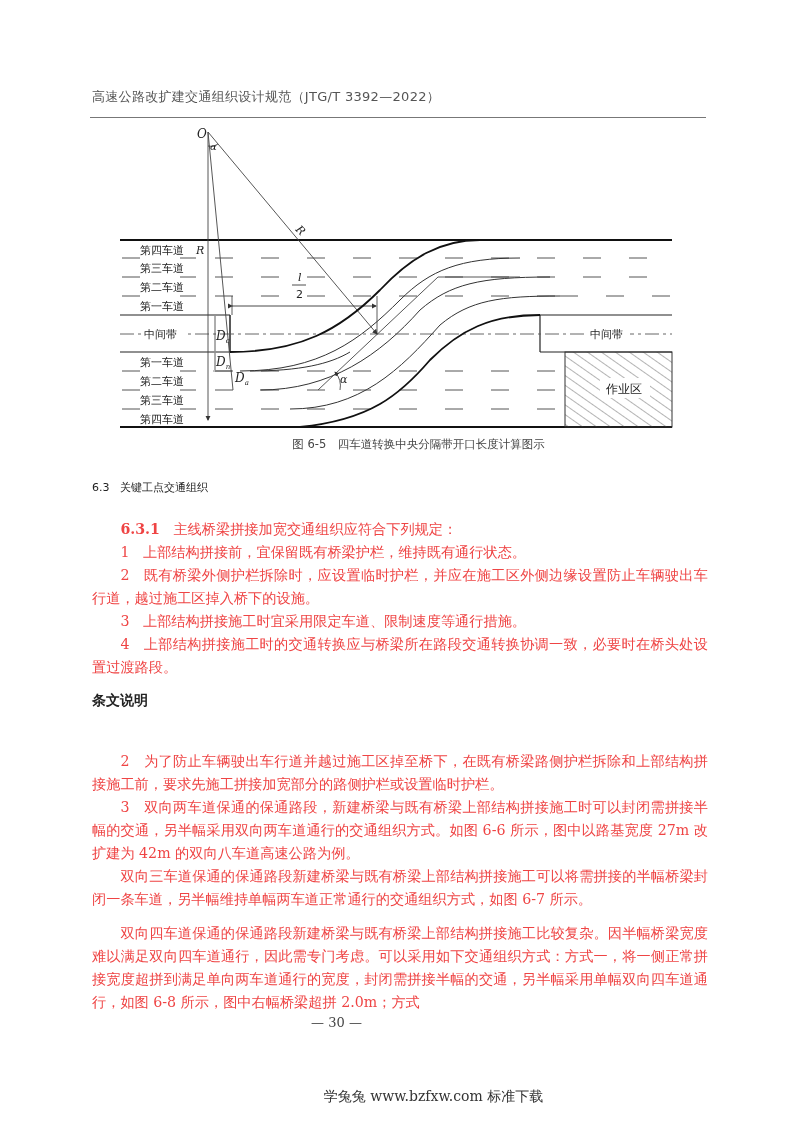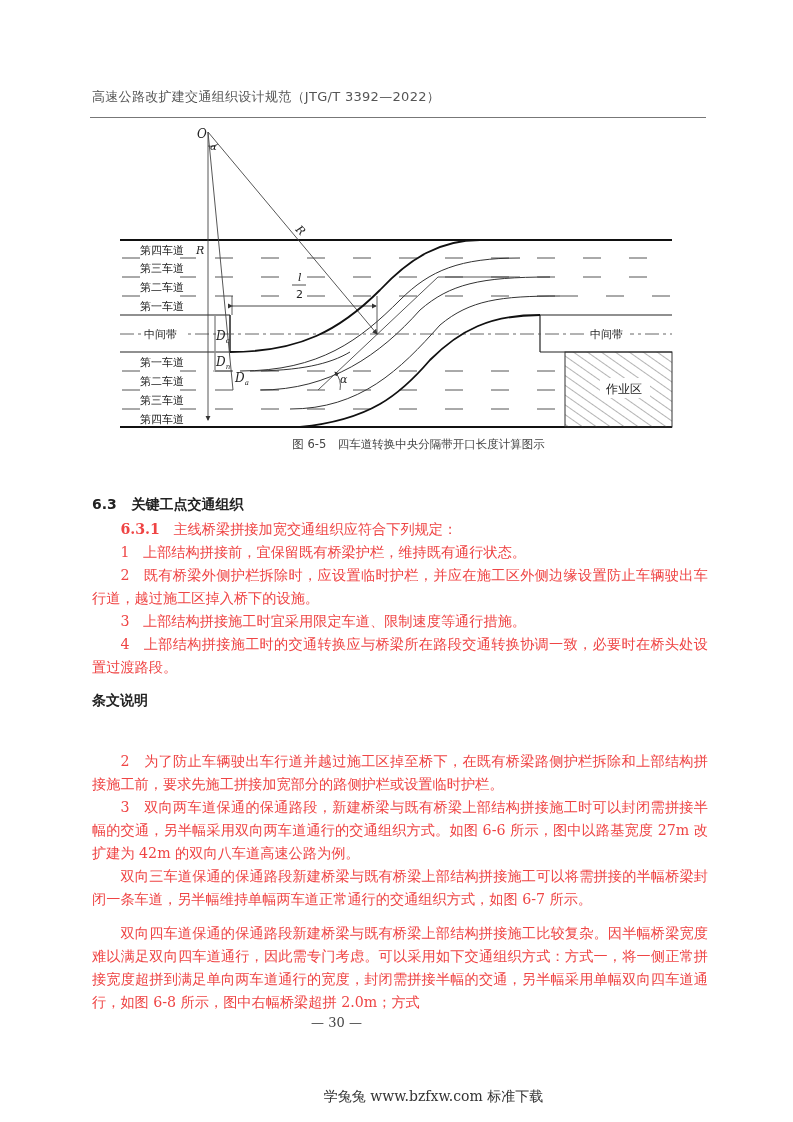--- a/index.html
+++ b/index.html
@@ -3,21 +3,21 @@
 <meta charset="utf-8">
 <style>
   html, body { margin:0; padding:0; background:#ffffff; }
   body { width:793px; height:1122px; position:relative; overflow:hidden;
          font-family:"DejaVu Serif", serif; color:#222; }
   .abs { position:absolute; white-space:nowrap; }
   .header-text { left:92px; top:88px; font-size:13px; color:#555; letter-spacing:0.3px; font-family:"DejaVu Sans", sans-serif; }
   .header-rule { left:90px; top:117px; width:616px; height:1px; background:#777; }
   #diagram { position:absolute; left:0; top:120px; }
   .caption { left:0; width:793px; top:437px; text-align:center; font-size:11.5px; color:#444; font-family:"DejaVu Sans", sans-serif;padding-left:22px; }
-  .sec-title { left:92px; top:480px; font-size:14px; font-weight:bold; color:#222; font-family:"DejaVu Sans", sans-serif;margin-top:16px; }
+  .sec-title { left:92px; top:480px; font-size:11px; font-weight:normal; color:#222; font-family:"DejaVu Sans", sans-serif; }
   .para { position:absolute; left:92px; width:616px; font-size:14.2px; line-height:23px; color:#ef4444; text-align:justify; text-align-last:left; }
   .para .ind { display:inline-block; width:2em; }
   .para .bold { font-weight:bold; }
   .note-title { left:92px; top:692px; font-size:14px; font-weight:bold; color:#222; font-family:"DejaVu Sans", sans-serif; }
   .page-num { left:0; width:673px; top:1015px; text-align:center; font-size:13px; color:#444; }
   .footer { left:0; width:793px; top:1088px; text-align:center; font-size:14px; color:#333;margin-left:37px; }
   svg text { font-family:"DejaVu Sans", sans-serif; }
   .ital { font-family:"DejaVu Serif", serif; font-style:italic; }
 </style>
 </head>

